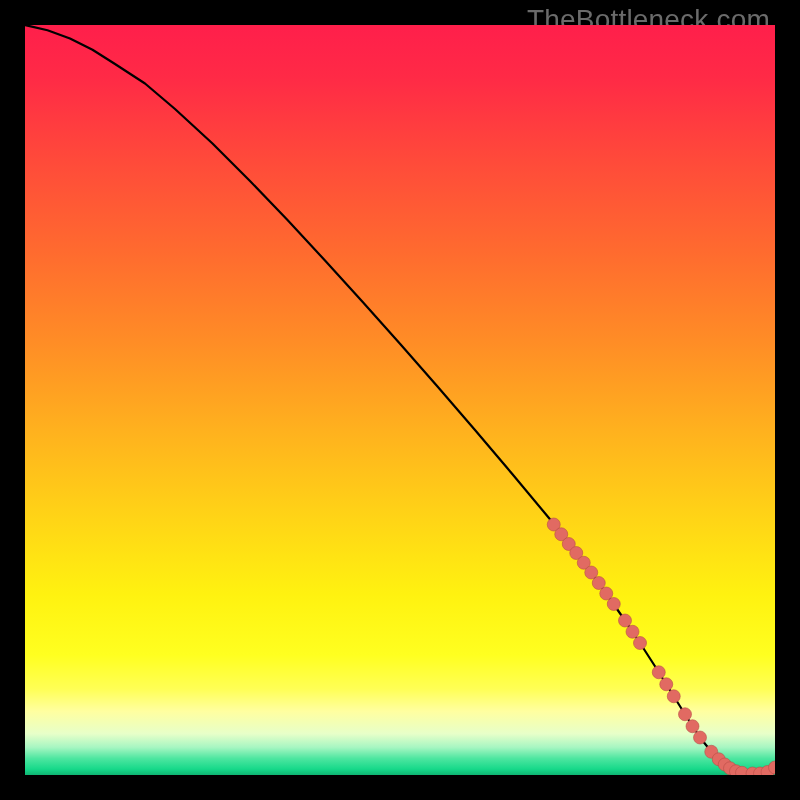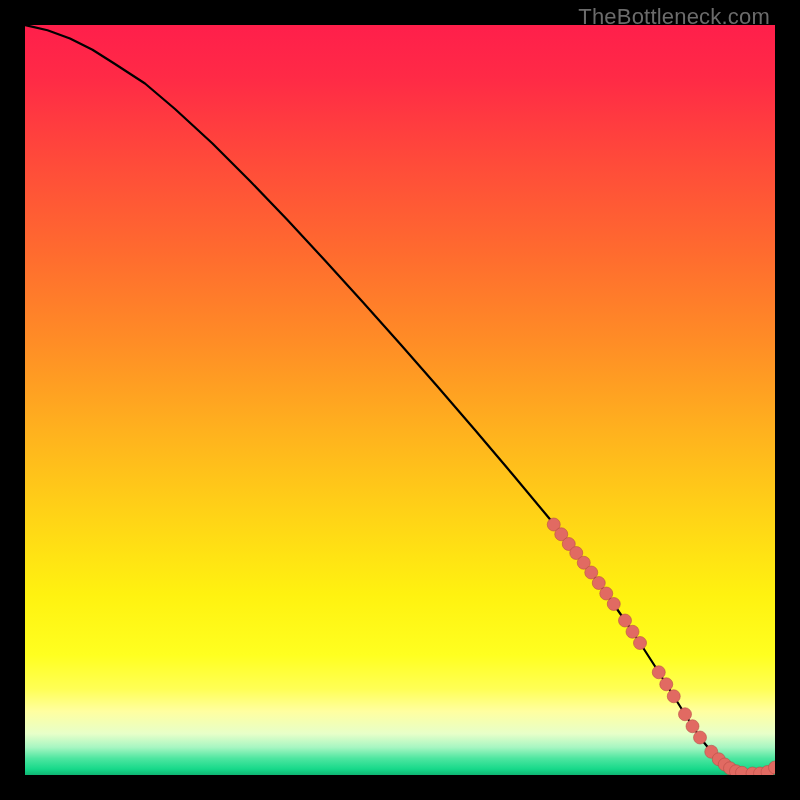--- a/index.html
+++ b/index.html
@@ -22,21 +22,21 @@
     left: 25px;
     top: 25px;
     width: 750px;
     height: 750px;
   }
   .watermark {
     position: absolute;
     top: 4px;
     right: 30px;
     color: #6b6b6b;
-    font-size: 22px;
+    font-size: 28px;
     font-weight: 500;
     letter-spacing: 0.2px;
   }
   svg { display: block; }
 </style>
 </head>
 <body>
 
 <div class="stage">
   <div class="watermark">TheBottleneck.com</div>

